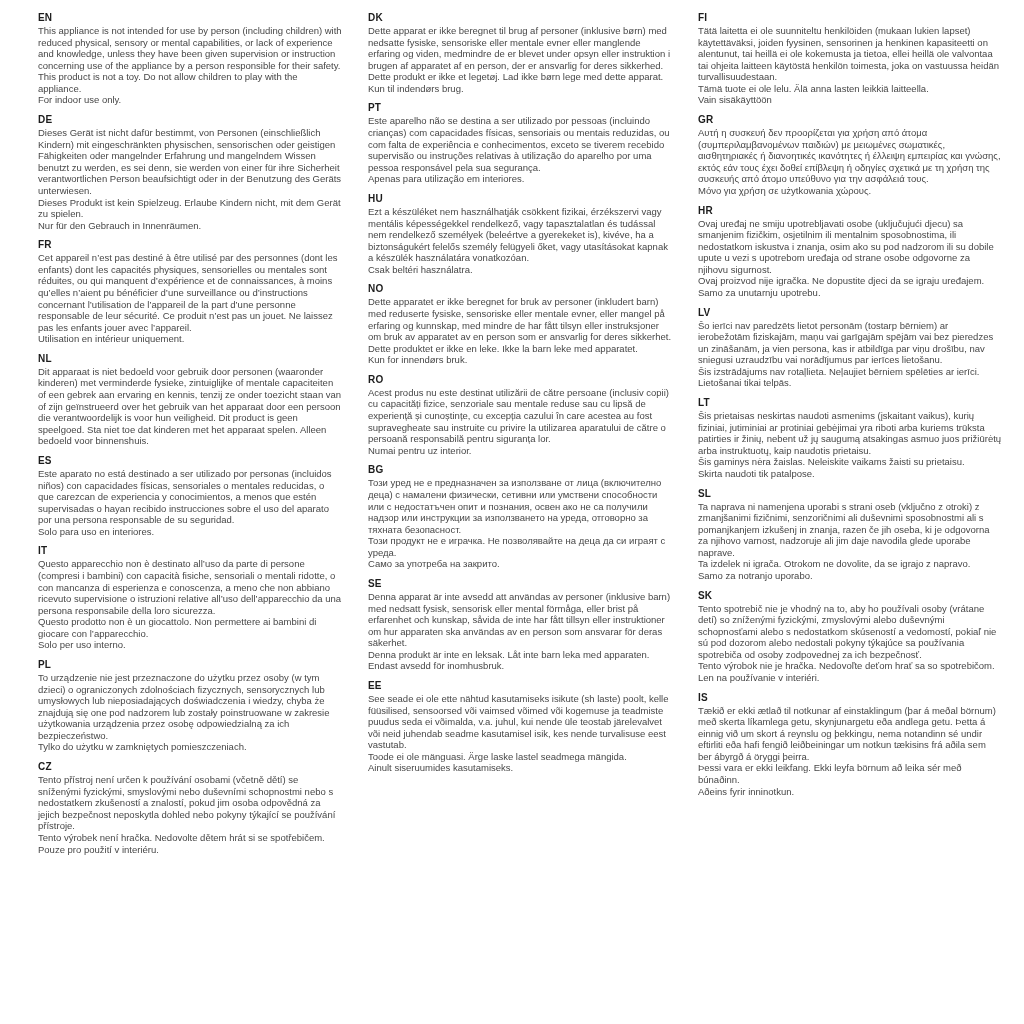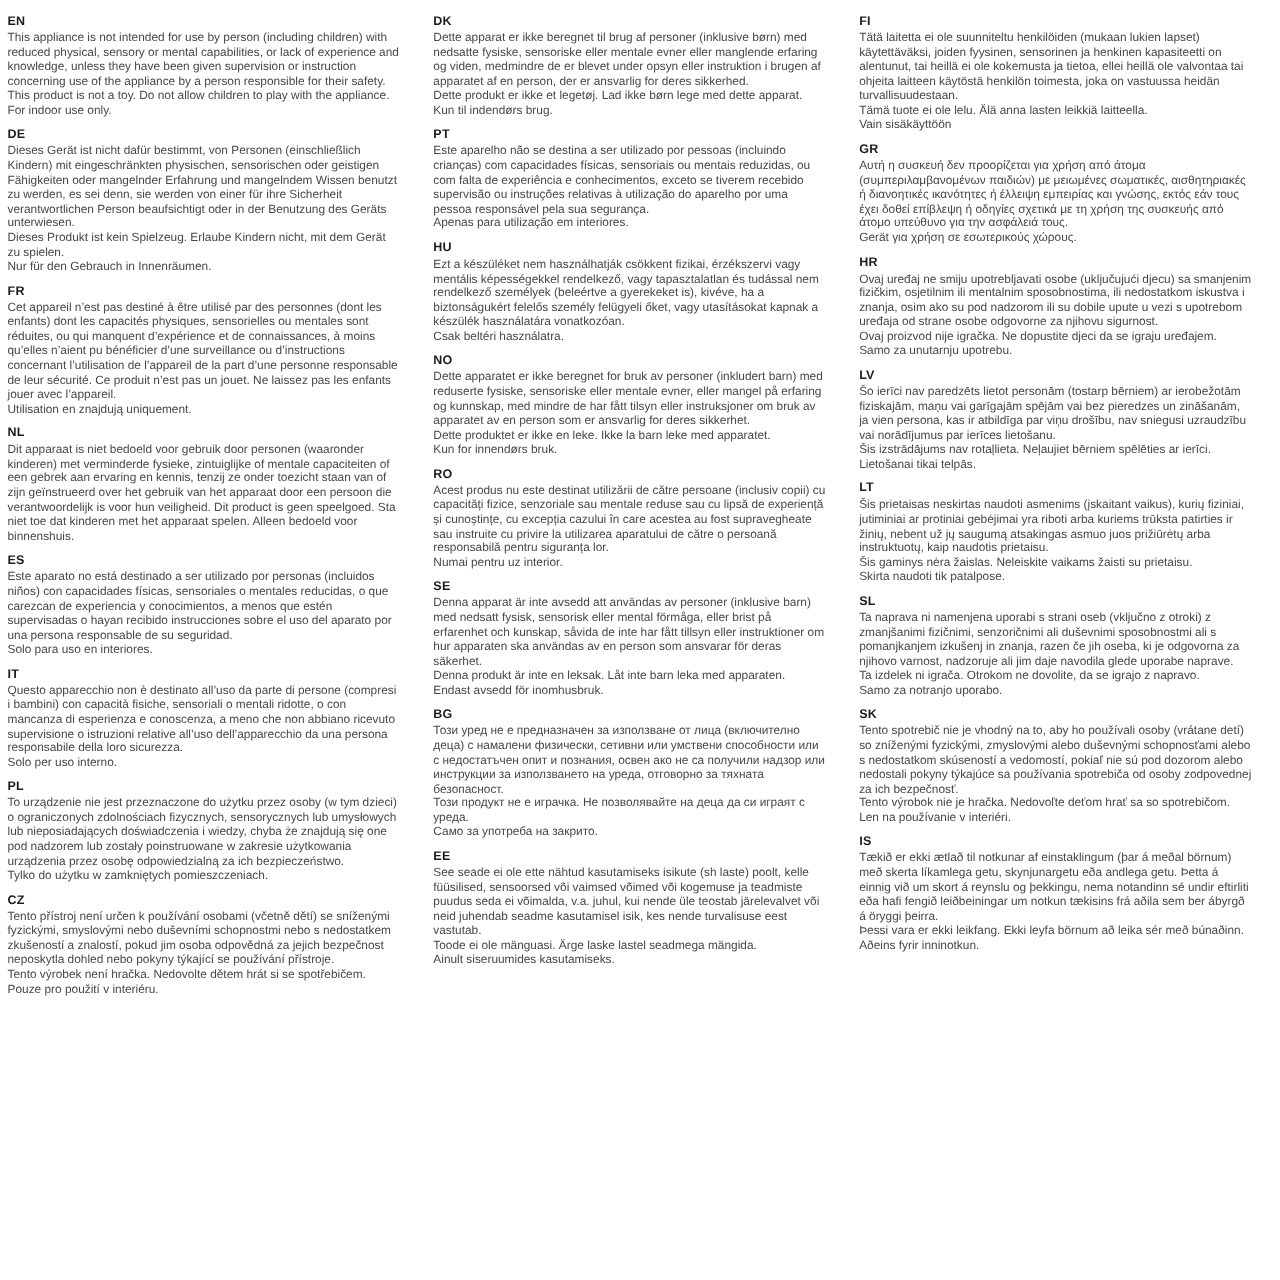--- a/index.html
+++ b/index.html
@@ -10,21 +10,21 @@
   body {
     width: 1024px;
     height: 1024px;
     font-family: "Liberation Sans", sans-serif;
     overflow: hidden;
   }
   .page {
     box-sizing: border-box;
     width: 1024px;
     height: 1024px;
-    padding: 12px 22px 10px 6px;
+    padding: 12px 22px 10px 38px;
     display: grid;
     grid-template-columns: repeat(3, 1fr);
     column-gap: 26px;
     overflow: hidden;
     background: #ffffff;
   }
   .col {
     display: flex;
     flex-direction: column;
     min-width: 0;
@@ -59,34 +59,35 @@
       </section>
       <section class="lang-section">
         <h3 class="lang-code">DE</h3>
         <p class="lang-text">Dieses Gerät ist nicht dafür bestimmt, von Personen (einschließlich Kindern) mit eingeschränkten physischen, sensorischen oder geistigen Fähigkeiten oder mangelnder Erfahrung und mangelndem Wissen benutzt zu werden, es sei denn, sie werden von einer für ihre Sicherheit verantwortlichen Person beaufsichtigt oder in der Benutzung des Geräts unterwiesen.</p>
         <p class="lang-text">Dieses Produkt ist kein Spielzeug. Erlaube Kindern nicht, mit dem Gerät zu spielen.</p>
         <p class="lang-text">Nur für den Gebrauch in Innenräumen.</p>
       </section>
       <section class="lang-section">
         <h3 class="lang-code">FR</h3>
         <p class="lang-text">Cet appareil n’est pas destiné à être utilisé par des personnes (dont les enfants) dont les capacités physiques, sensorielles ou mentales sont réduites, ou qui manquent d’expérience et de connaissances, à moins qu’elles n’aient pu bénéficier d’une surveillance ou d’instructions concernant l’utilisation de l’appareil de la part d’une personne responsable de leur sécurité. Ce produit n’est pas un jouet. Ne laissez pas les enfants jouer avec l’appareil.</p>
-        <p class="lang-text">Utilisation en znajdują uniquement.</p>
+        <p class="lang-text">Utilisation en intérieur uniquement.</p>
       </section>
       <section class="lang-section">
         <h3 class="lang-code">NL</h3>
         <p class="lang-text">Dit apparaat is niet bedoeld voor gebruik door personen (waaronder kinderen) met verminderde fysieke, zintuiglijke of mentale capaciteiten of een gebrek aan ervaring en kennis, tenzij ze onder toezicht staan van of zijn geïnstrueerd over het gebruik van het apparaat door een persoon die verantwoordelijk is voor hun veiligheid. Dit product is geen speelgoed. Sta niet toe dat kinderen met het apparaat spelen. Alleen bedoeld voor binnenshuis.</p>
       </section>
       <section class="lang-section">
         <h3 class="lang-code">ES</h3>
         <p class="lang-text">Este aparato no está destinado a ser utilizado por personas (incluidos niños) con capacidades físicas, sensoriales o mentales reducidas, o que carezcan de experiencia y conocimientos, a menos que estén supervisadas o hayan recibido instrucciones sobre el uso del aparato por una persona responsable de su seguridad.</p>
         <p class="lang-text">Solo para uso en interiores.</p>
       </section>
       <section class="lang-section">
         <h3 class="lang-code">IT</h3>
         <p class="lang-text">Questo apparecchio non è destinato all’uso da parte di persone (compresi i bambini) con capacità fisiche, sensoriali o mentali ridotte, o con mancanza di esperienza e conoscenza, a meno che non abbiano ricevuto supervisione o istruzioni relative all’uso dell’apparecchio da una persona responsabile della loro sicurezza.</p>
+        <p class="lang-text">Questo prodotto non è un giocattolo. Non permettere ai bambini di giocare con l’apparecchio.</p>
         <p class="lang-text">Solo per uso interno.</p>
       </section>
       <section class="lang-section">
         <h3 class="lang-code">PL</h3>
         <p class="lang-text">To urządzenie nie jest przeznaczone do użytku przez osoby (w tym dzieci) o ograniczonych zdolnościach fizycznych, sensorycznych lub umysłowych lub nieposiadających doświadczenia i wiedzy, chyba że znajdują się one pod nadzorem lub zostały poinstruowane w zakresie użytkowania urządzenia przez osobę odpowiedzialną za ich bezpieczeństwo.</p>
         <p class="lang-text">Tylko do użytku w zamkniętych pomieszczeniach.</p>
       </section>
       <section class="lang-section">
         <h3 class="lang-code">CZ</h3>
         <p class="lang-text">Tento přístroj není určen k používání osobami (včetně dětí) se sníženými fyzickými, smyslovými nebo duševními schopnostmi nebo s nedostatkem zkušeností a znalostí, pokud jim osoba odpovědná za jejich bezpečnost neposkytla dohled nebo pokyny týkající se používání přístroje.</p>
@@ -116,49 +117,49 @@
         <p class="lang-text">Dette apparatet er ikke beregnet for bruk av personer (inkludert barn) med reduserte fysiske, sensoriske eller mentale evner, eller mangel på erfaring og kunnskap, med mindre de har fått tilsyn eller instruksjoner om bruk av apparatet av en person som er ansvarlig for deres sikkerhet.</p>
         <p class="lang-text">Dette produktet er ikke en leke. Ikke la barn leke med apparatet.</p>
         <p class="lang-text">Kun for innendørs bruk.</p>
       </section>
       <section class="lang-section">
         <h3 class="lang-code">RO</h3>
         <p class="lang-text">Acest produs nu este destinat utilizării de către persoane (inclusiv copii) cu capacități fizice, senzoriale sau mentale reduse sau cu lipsă de experiență și cunoștințe, cu excepția cazului în care acestea au fost supravegheate sau instruite cu privire la utilizarea aparatului de către o persoană responsabilă pentru siguranța lor.</p>
         <p class="lang-text">Numai pentru uz interior.</p>
       </section>
       <section class="lang-section">
+        <h3 class="lang-code">BG</h3>
+        <p class="lang-text">Този уред не е предназначен за използване от лица (включително деца) с намалени физически, сетивни или умствени способности или с недостатъчен опит и познания, освен ако не са получили надзор или инструкции за използването на уреда, отговорно за тяхната безопасност.</p>
+        <p class="lang-text">Този продукт не е играчка. Не позволявайте на деца да си играят с уреда.</p>
+        <p class="lang-text">Само за употреба на закрито.</p>
+      </section>
+      <section class="lang-section">
         <h3 class="lang-code">SE</h3>
         <p class="lang-text">Denna apparat är inte avsedd att användas av personer (inklusive barn) med nedsatt fysisk, sensorisk eller mental förmåga, eller brist på erfarenhet och kunskap, såvida de inte har fått tillsyn eller instruktioner om hur apparaten ska användas av en person som ansvarar för deras säkerhet.</p>
         <p class="lang-text">Denna produkt är inte en leksak. Låt inte barn leka med apparaten.</p>
         <p class="lang-text">Endast avsedd för inomhusbruk.</p>
-      </section>
-      <section class="lang-section">
-        <h3 class="lang-code">BG</h3>
-        <p class="lang-text">Този уред не е предназначен за използване от лица (включително деца) с намалени физически, сетивни или умствени способности или с недостатъчен опит и познания, освен ако не са получили надзор или инструкции за използването на уреда, отговорно за тяхната безопасност.</p>
-        <p class="lang-text">Този продукт не е играчка. Не позволявайте на деца да си играят с уреда.</p>
-        <p class="lang-text">Само за употреба на закрито.</p>
       </section>
       <section class="lang-section">
         <h3 class="lang-code">EE</h3>
         <p class="lang-text">See seade ei ole ette nähtud kasutamiseks isikute (sh laste) poolt, kelle füüsilised, sensoorsed või vaimsed võimed või kogemuse ja teadmiste puudus seda ei võimalda, v.a. juhul, kui nende üle teostab järelevalvet või neid juhendab seadme kasutamisel isik, kes nende turvalisuse eest vastutab.</p>
         <p class="lang-text">Toode ei ole mänguasi. Ärge laske lastel seadmega mängida.</p>
         <p class="lang-text">Ainult siseruumides kasutamiseks.</p>
       </section>
     </div>
   <div class="col">
       <section class="lang-section">
         <h3 class="lang-code">FI</h3>
         <p class="lang-text">Tätä laitetta ei ole suunniteltu henkilöiden (mukaan lukien lapset) käytettäväksi, joiden fyysinen, sensorinen ja henkinen kapasiteetti on alentunut, tai heillä ei ole kokemusta ja tietoa, ellei heillä ole valvontaa tai ohjeita laitteen käytöstä henkilön toimesta, joka on vastuussa heidän turvallisuudestaan.</p>
         <p class="lang-text">Tämä tuote ei ole lelu. Älä anna lasten leikkiä laitteella.</p>
         <p class="lang-text">Vain sisäkäyttöön</p>
       </section>
       <section class="lang-section">
         <h3 class="lang-code">GR</h3>
         <p class="lang-text">Αυτή η συσκευή δεν προορίζεται για χρήση από άτομα (συμπεριλαμβανομένων παιδιών) με μειωμένες σωματικές, αισθητηριακές ή διανοητικές ικανότητες ή έλλειψη εμπειρίας και γνώσης, εκτός εάν τους έχει δοθεί επίβλεψη ή οδηγίες σχετικά με τη χρήση της συσκευής από άτομο υπεύθυνο για την ασφάλειά τους.</p>
-        <p class="lang-text">Gerät για χρήση σε εσωτερικούς χώρους.</p>
+        <p class="lang-text">Μόνο για χρήση σε użytkowania χώρους.</p>
       </section>
       <section class="lang-section">
         <h3 class="lang-code">HR</h3>
         <p class="lang-text">Ovaj uređaj ne smiju upotrebljavati osobe (uključujući djecu) sa smanjenim fizičkim, osjetilnim ili mentalnim sposobnostima, ili nedostatkom iskustva i znanja, osim ako su pod nadzorom ili su dobile upute u vezi s upotrebom uređaja od strane osobe odgovorne za njihovu sigurnost.</p>
         <p class="lang-text">Ovaj proizvod nije igračka. Ne dopustite djeci da se igraju uređajem.</p>
         <p class="lang-text">Samo za unutarnju upotrebu.</p>
       </section>
       <section class="lang-section">
         <h3 class="lang-code">LV</h3>
         <p class="lang-text">Šo ierīci nav paredzēts lietot personām (tostarp bērniem) ar ierobežotām fiziskajām, maņu vai garīgajām spējām vai bez pieredzes un zināšanām, ja vien persona, kas ir atbildīga par viņu drošību, nav sniegusi uzraudzību vai norādījumus par ierīces lietošanu.</p>

